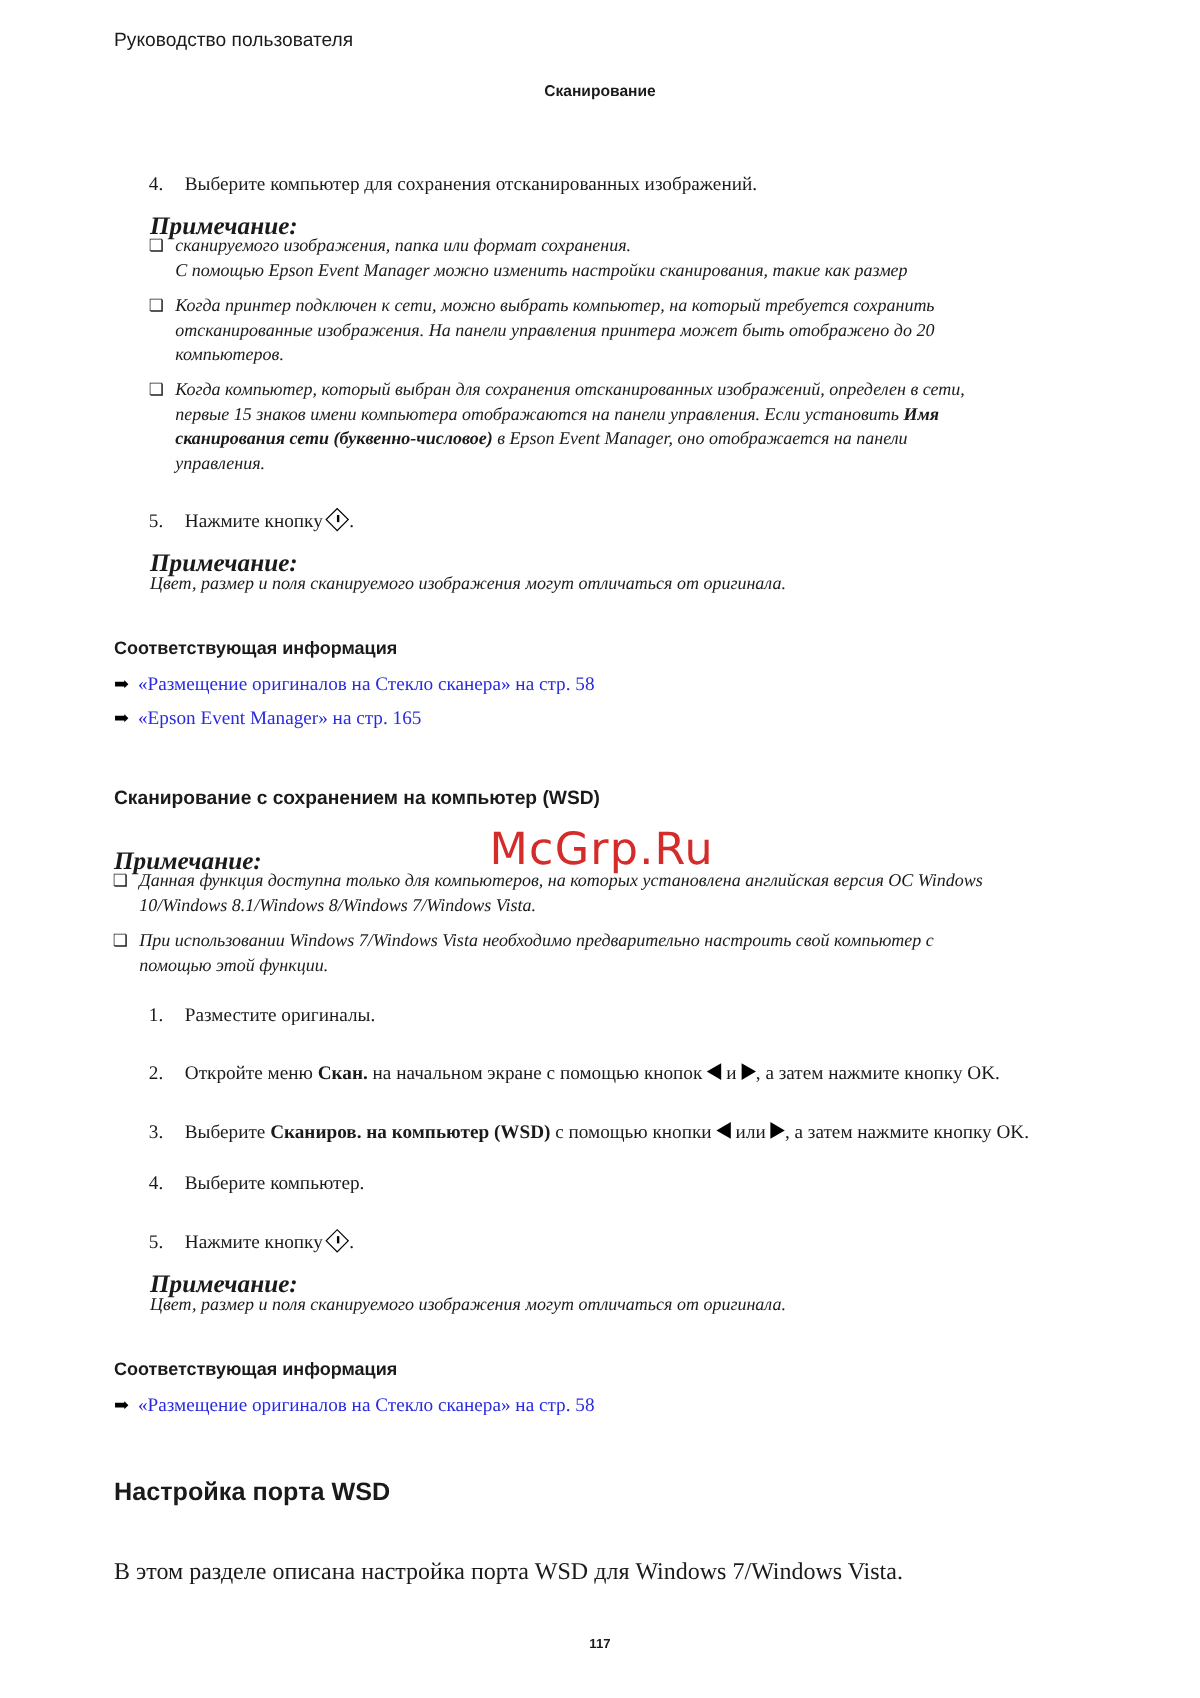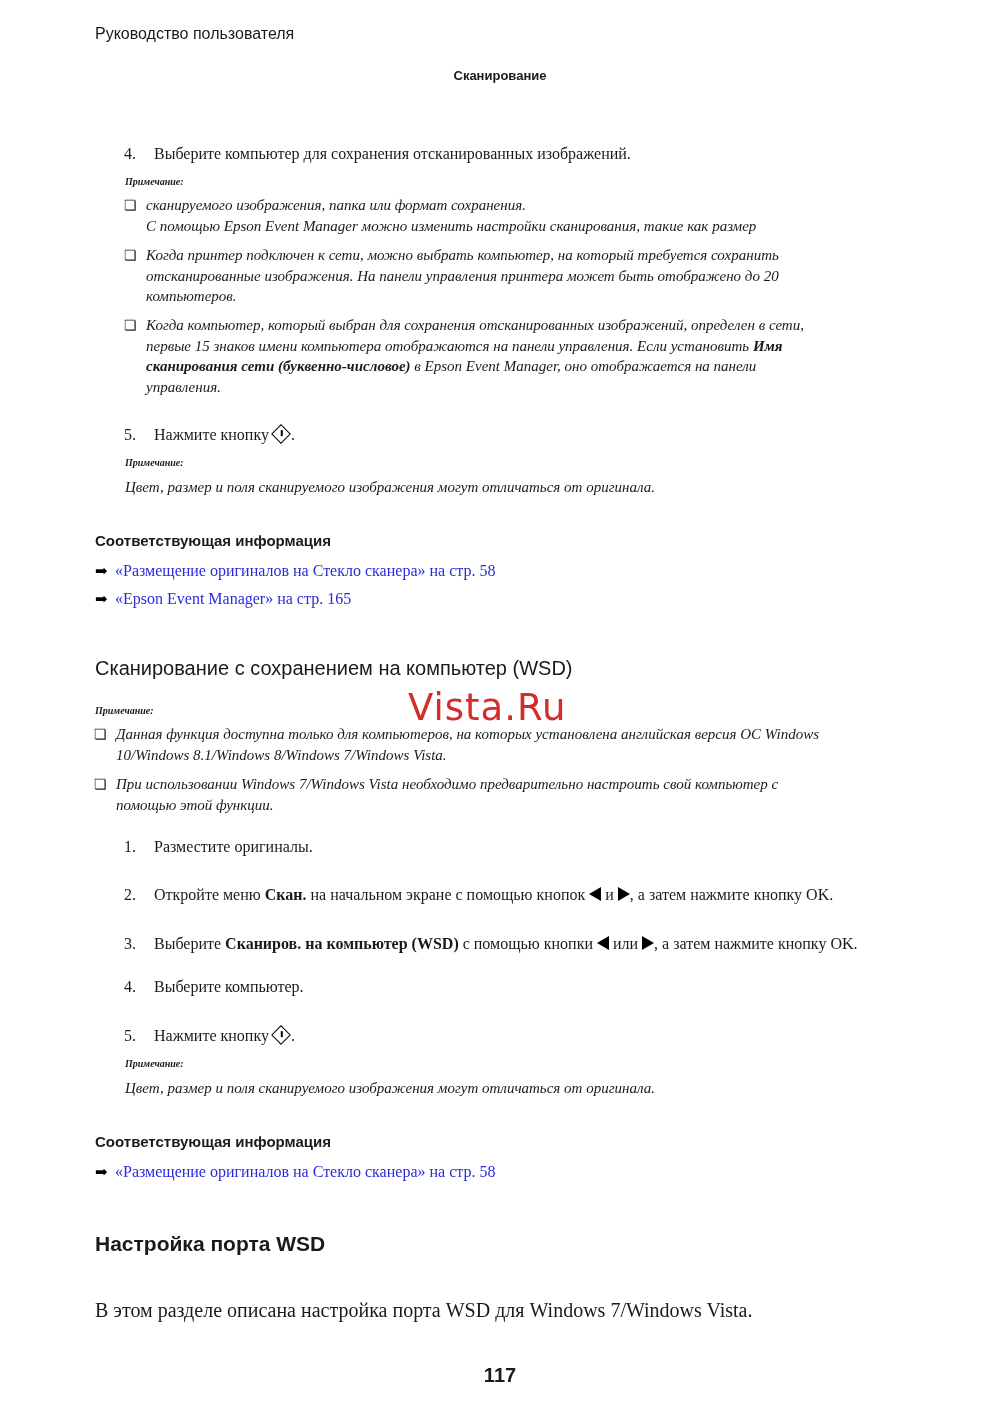--- a/index.html
+++ b/index.html
@@ -6,37 +6,37 @@
   body { width: 1000px; height: 1415px; position: relative; overflow: hidden; color: #1a1a1a; }
   .serif { font-family: "Liberation Serif", "DejaVu Serif", serif; }
   .sans { font-family: "Liberation Sans", "DejaVu Sans", sans-serif; }
   .abs { position: absolute; }
 
   .running-head { left: 95px; top: 25px; font-size: 16px; }
   .chapter-head { left: 0; width: 1000px; text-align: center; top: 68px; font-size: 13px; font-weight: bold; }
 
   .step { position: absolute; left: 95px; font-size: 16px; line-height: 20px; white-space: nowrap; margin-left: 29px; }
   .step .num { display: inline-block; width: 30px; }
-  .note-title { position: absolute; font-size: 10px; font-weight: bold; font-style: italic; }
+  .note-title { position: absolute; font-size: 21px; font-weight: bold; font-style: italic; }
   .note-text { position: absolute; font-size: 15px; font-style: italic; line-height: 20.5px; }
   .bullet { position: absolute; font-size: 15px; font-style: italic; line-height: 20.5px; }
   .bullet .box { position: absolute; left: -22px; top: 1px; font-style: normal; font-size: 14px; }
   .bullet b { font-weight: bold; }
 
   .rel-head { position: absolute; left: 95px; font-size: 15px; font-weight: bold; }
   .link-row { position: absolute; left: 95px; font-size: 16px; line-height: 20px; white-space: nowrap; }
   .link-row .arrow { display: inline-block; width: 20px; color: #000; font-size: 15px; }
   .link-row a { color: #2a2adf; text-decoration: none; }
 
-  .h1 { position: absolute; left: 95px; font-size: 20px; font-weight: normal; }
+  .h1 { position: absolute; left: 95px; font-size: 16px; font-weight: bold; }
   .h2 { position: absolute; left: 95px; font-size: 21px; font-weight: bold; }
   .para { position: absolute; left: 95px; font-size: 20px; margin-top: 24px; }
 
   .watermark { left: 408px; top: 686px; font-size: 37px; color: #d42b2b; letter-spacing: 1px; font-family: "DejaVu Sans", sans-serif; }
-  .page-num { left: 0; width: 1000px; text-align: center; top: 1364px; font-size: 20px; font-weight: bold; }
+  .page-num { left: 0; width: 1000px; text-align: center; top: 1364px; font-size: 11px; font-weight: bold; }
 
   .tri { display: inline-block; width: 0; height: 0; border-top: 7px solid transparent; border-bottom: 7px solid transparent; vertical-align: -1px; }
   .tri.left { border-right: 12px solid #000; }
   .tri.right { border-left: 12px solid #000; }
   .start-icon { display: inline-block; width: 14px; height: 14px; border: 1.8px solid #000; transform: rotate(45deg); margin: 0 3px 0 5px; position: relative; vertical-align: -1px; box-sizing: border-box; }
   .start-icon::after { content: ""; position: absolute; left: 5px; top: 2px; width: 1.5px; height: 6px; background: #000; transform: rotate(-45deg); }
 </style>
 </head>
 <body>
 
@@ -81,21 +81,21 @@
 
 <div class="link-row serif" style="top:561px;">
   <span class="arrow">➡</span><a href="#">«Размещение оригиналов на Стекло сканера» на стр. 58</a>
 </div>
 <div class="link-row serif" style="top:589px;">
   <span class="arrow">➡</span><a href="#">«Epson Event Manager» на стр. 165</a>
 </div>
 
 <div class="h1 sans" style="top:657px;">Сканирование с сохранением на компьютер (WSD)</div>
 
-<div class="abs watermark">Vista.Ru</div>
+<div class="abs watermark">McGrp.Ru</div>
 
 <div class="note-title serif" style="left:95px; top:705px;">Примечание:</div>
 
 <div class="bullet serif" style="left:116px; top:724px;">
   <span class="box">❏</span>
   <div>Данная функция доступна только для компьютеров, на которых установлена английская версия ОС Windows</div>
   <div>10/Windows 8.1/Windows 8/Windows 7/Windows Vista.</div>
 </div>
 
 <div class="bullet serif" style="left:116px; top:774px;">

